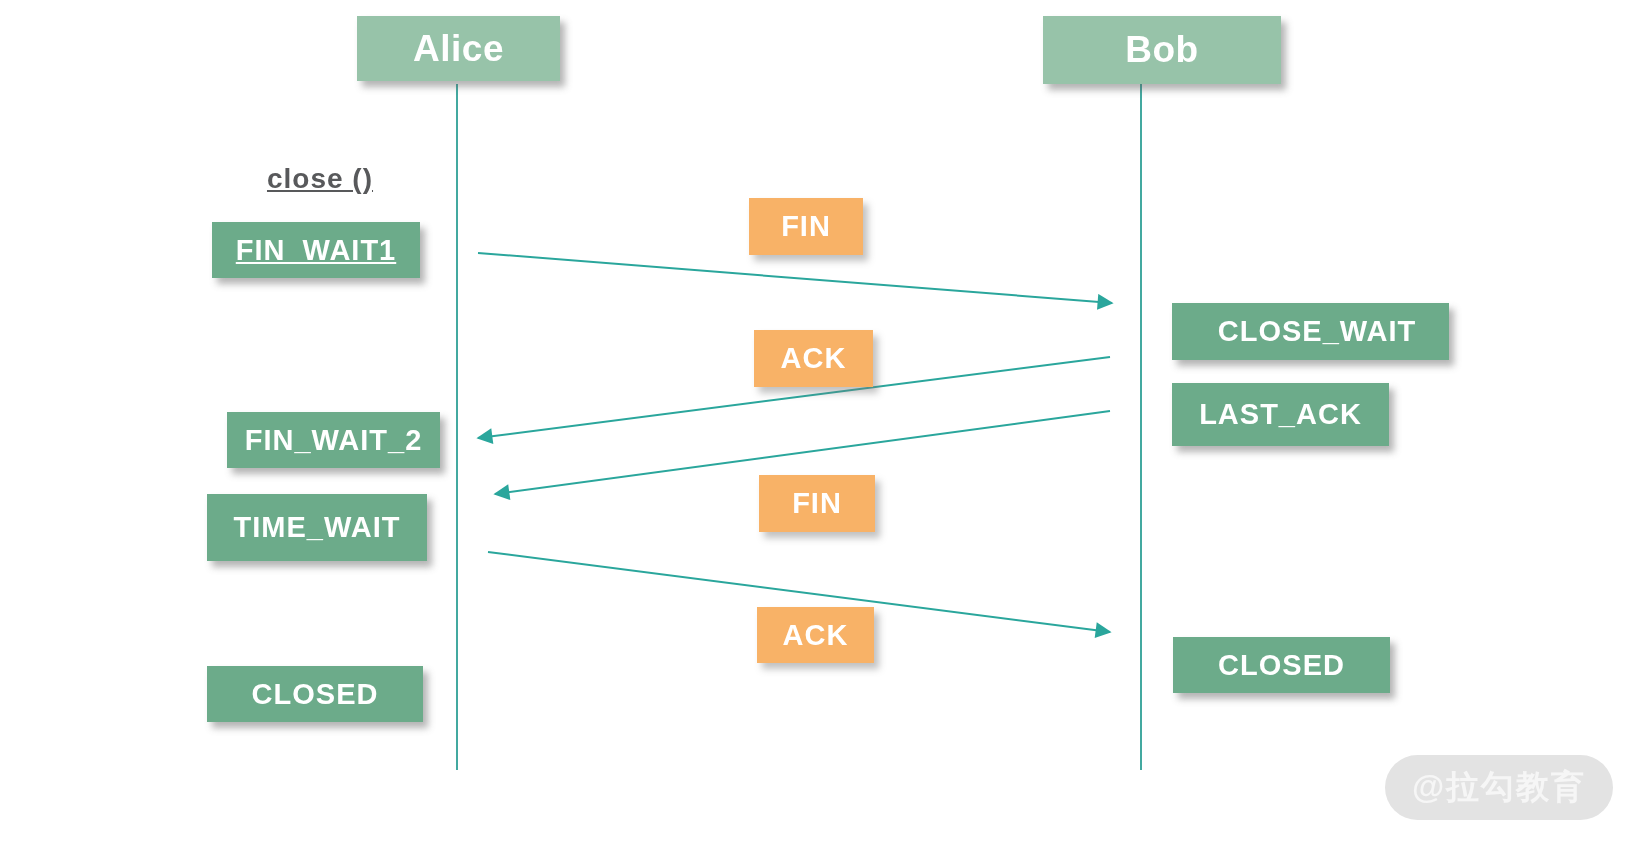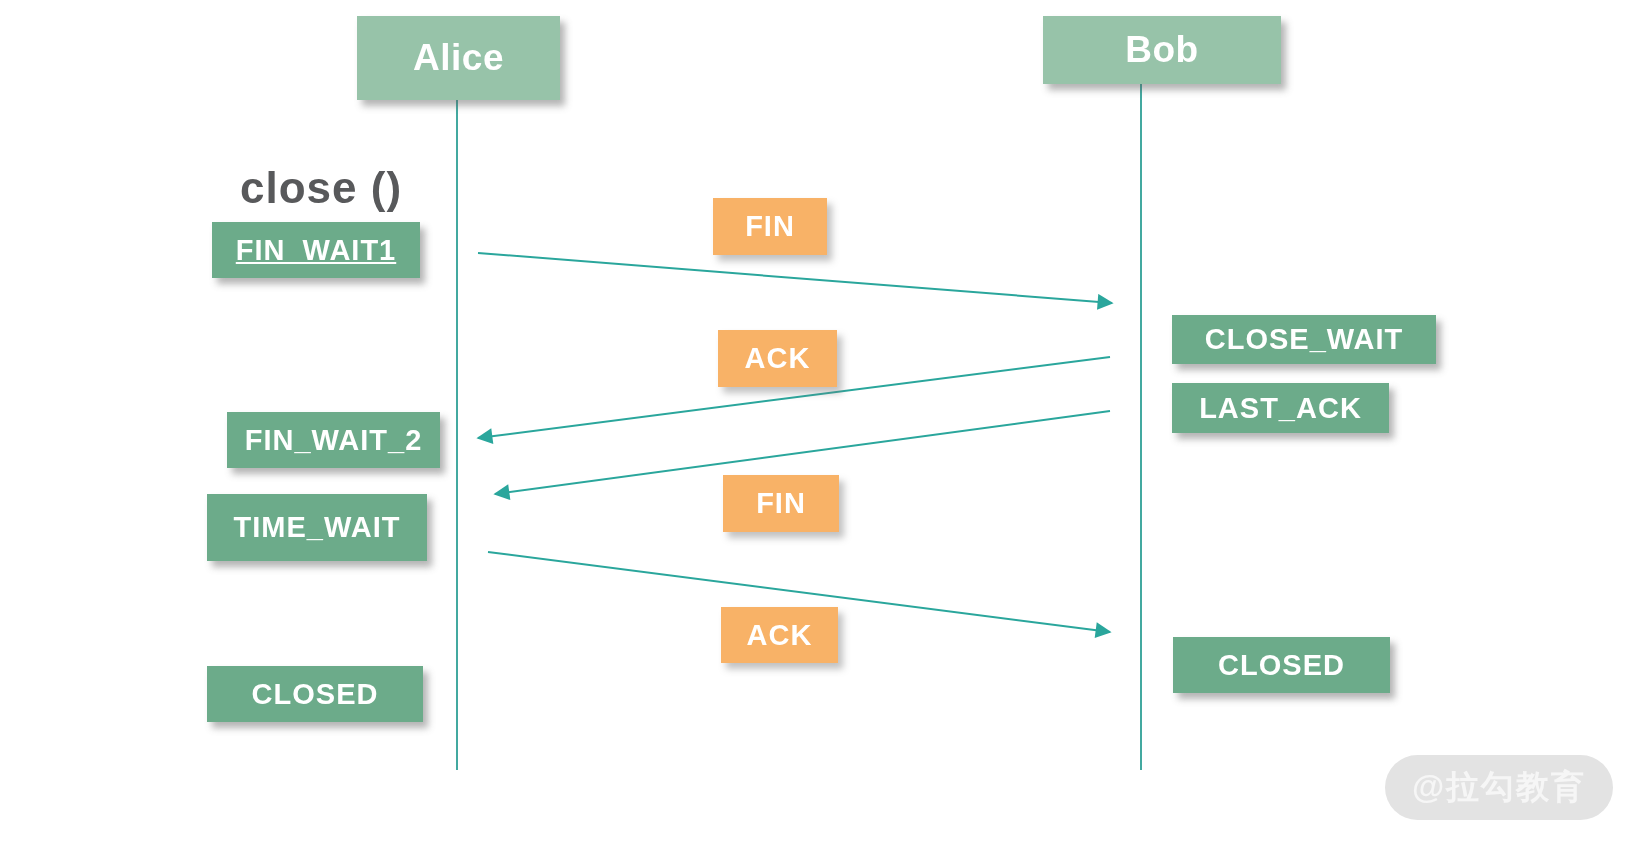--- a/index.html
+++ b/index.html
@@ -33,37 +33,39 @@
     letter-spacing: 0.5px;
   }
   .state-box {
     background: var(--state-green, #6cab8a);
     font-size: 29px;
   }
   .msg-box {
     background: var(--message-orange, #f8b267);
     font-size: 29px;
     box-shadow: 5px 6px 7px rgba(120, 120, 120, 0.45);
+    margin-left: 36px;
   }
 
   .lifeline {
     position: absolute;
     width: 2px;
     top: 84px;
     height: 686px;
     background: var(--lifeline-teal, #43a9a0);
   }
 
   .caption {
     position: absolute;
     color: var(--caption-gray, #58595b);
-    font-size: 44px;
+    font-size: 28px;
     font-weight: bold;
     letter-spacing: 1px;
     white-space: pre;
+    text-decoration: underline;
   }
 
   #arrow-layer {
     position: absolute;
     left: 0; top: 0;
     width: 1634px; height: 844px;
   }
   #arrow-layer line {
     stroke: var(--arrow-teal, #2aa69c);
     stroke-width: 2;
@@ -98,21 +100,21 @@
     </defs>
     <line x1="478" y1="253" x2="1112" y2="303" marker-end="url(#arrowhead)"></line>
     <line x1="1110" y1="357" x2="478" y2="438" marker-end="url(#arrowhead)"></line>
     <line x1="1110" y1="411" x2="495" y2="494" marker-end="url(#arrowhead)"></line>
     <line x1="488" y1="552" x2="1110" y2="632" marker-end="url(#arrowhead)"></line>
   </svg>
 
   <div class="lifeline" style="left:456px;"></div>
   <div class="lifeline" style="left:1140px;"></div>
 
-  <div class="box actor-box" style="left:357px; top:16px; width:203px; height:84px;">
+  <div class="box actor-box" style="left:357px; top:16px; width:203px; height:65px;">
     <span>Alice</span>
   </div>
   <div class="box actor-box" style="left:1043px; top:16px; width:238px; height:68px;">
     <span>Bob</span>
   </div>
 
   <div class="caption" style="left:240px; top:163px; width:160px; text-align:center;">close ()</div>
 
   <div class="box state-box" style="left:212px; top:222px; width:208px; height:56px;text-decoration:underline;">
     <span>FIN_WAIT1</span>
@@ -120,24 +122,24 @@
   <div class="box state-box" style="left:207px; top:412px; width:213px; height:56px;margin-left:20px;">
     <span>FIN_WAIT_2</span>
   </div>
   <div class="box state-box" style="left:207px; top:494px; width:220px; height:67px;">
     <span>TIME_WAIT</span>
   </div>
   <div class="box state-box" style="left:207px; top:666px; width:216px; height:56px;">
     <span>CLOSED</span>
   </div>
 
-  <div class="box state-box" style="left:1172px; top:315px; width:264px; height:49px;">
+  <div class="box state-box" style="left:1172px; top:303px; width:264px; height:57px;padding-left:13px;">
     <span>CLOSE_WAIT</span>
   </div>
-  <div class="box state-box" style="left:1172px; top:383px; width:217px; height:50px;justify-content:center;">
+  <div class="box state-box" style="left:1172px; top:383px; width:217px; height:63px;justify-content:center;">
     <span>LAST_ACK</span>
   </div>
   <div class="box state-box" style="left:1173px; top:637px; width:217px; height:56px;">
     <span>CLOSED</span>
   </div>
 
   <div class="box msg-box" style="left:713px; top:198px; width:114px; height:57px;">
     <span>FIN</span>
   </div>
   <div class="box msg-box" style="left:718px; top:330px; width:119px; height:57px;">

